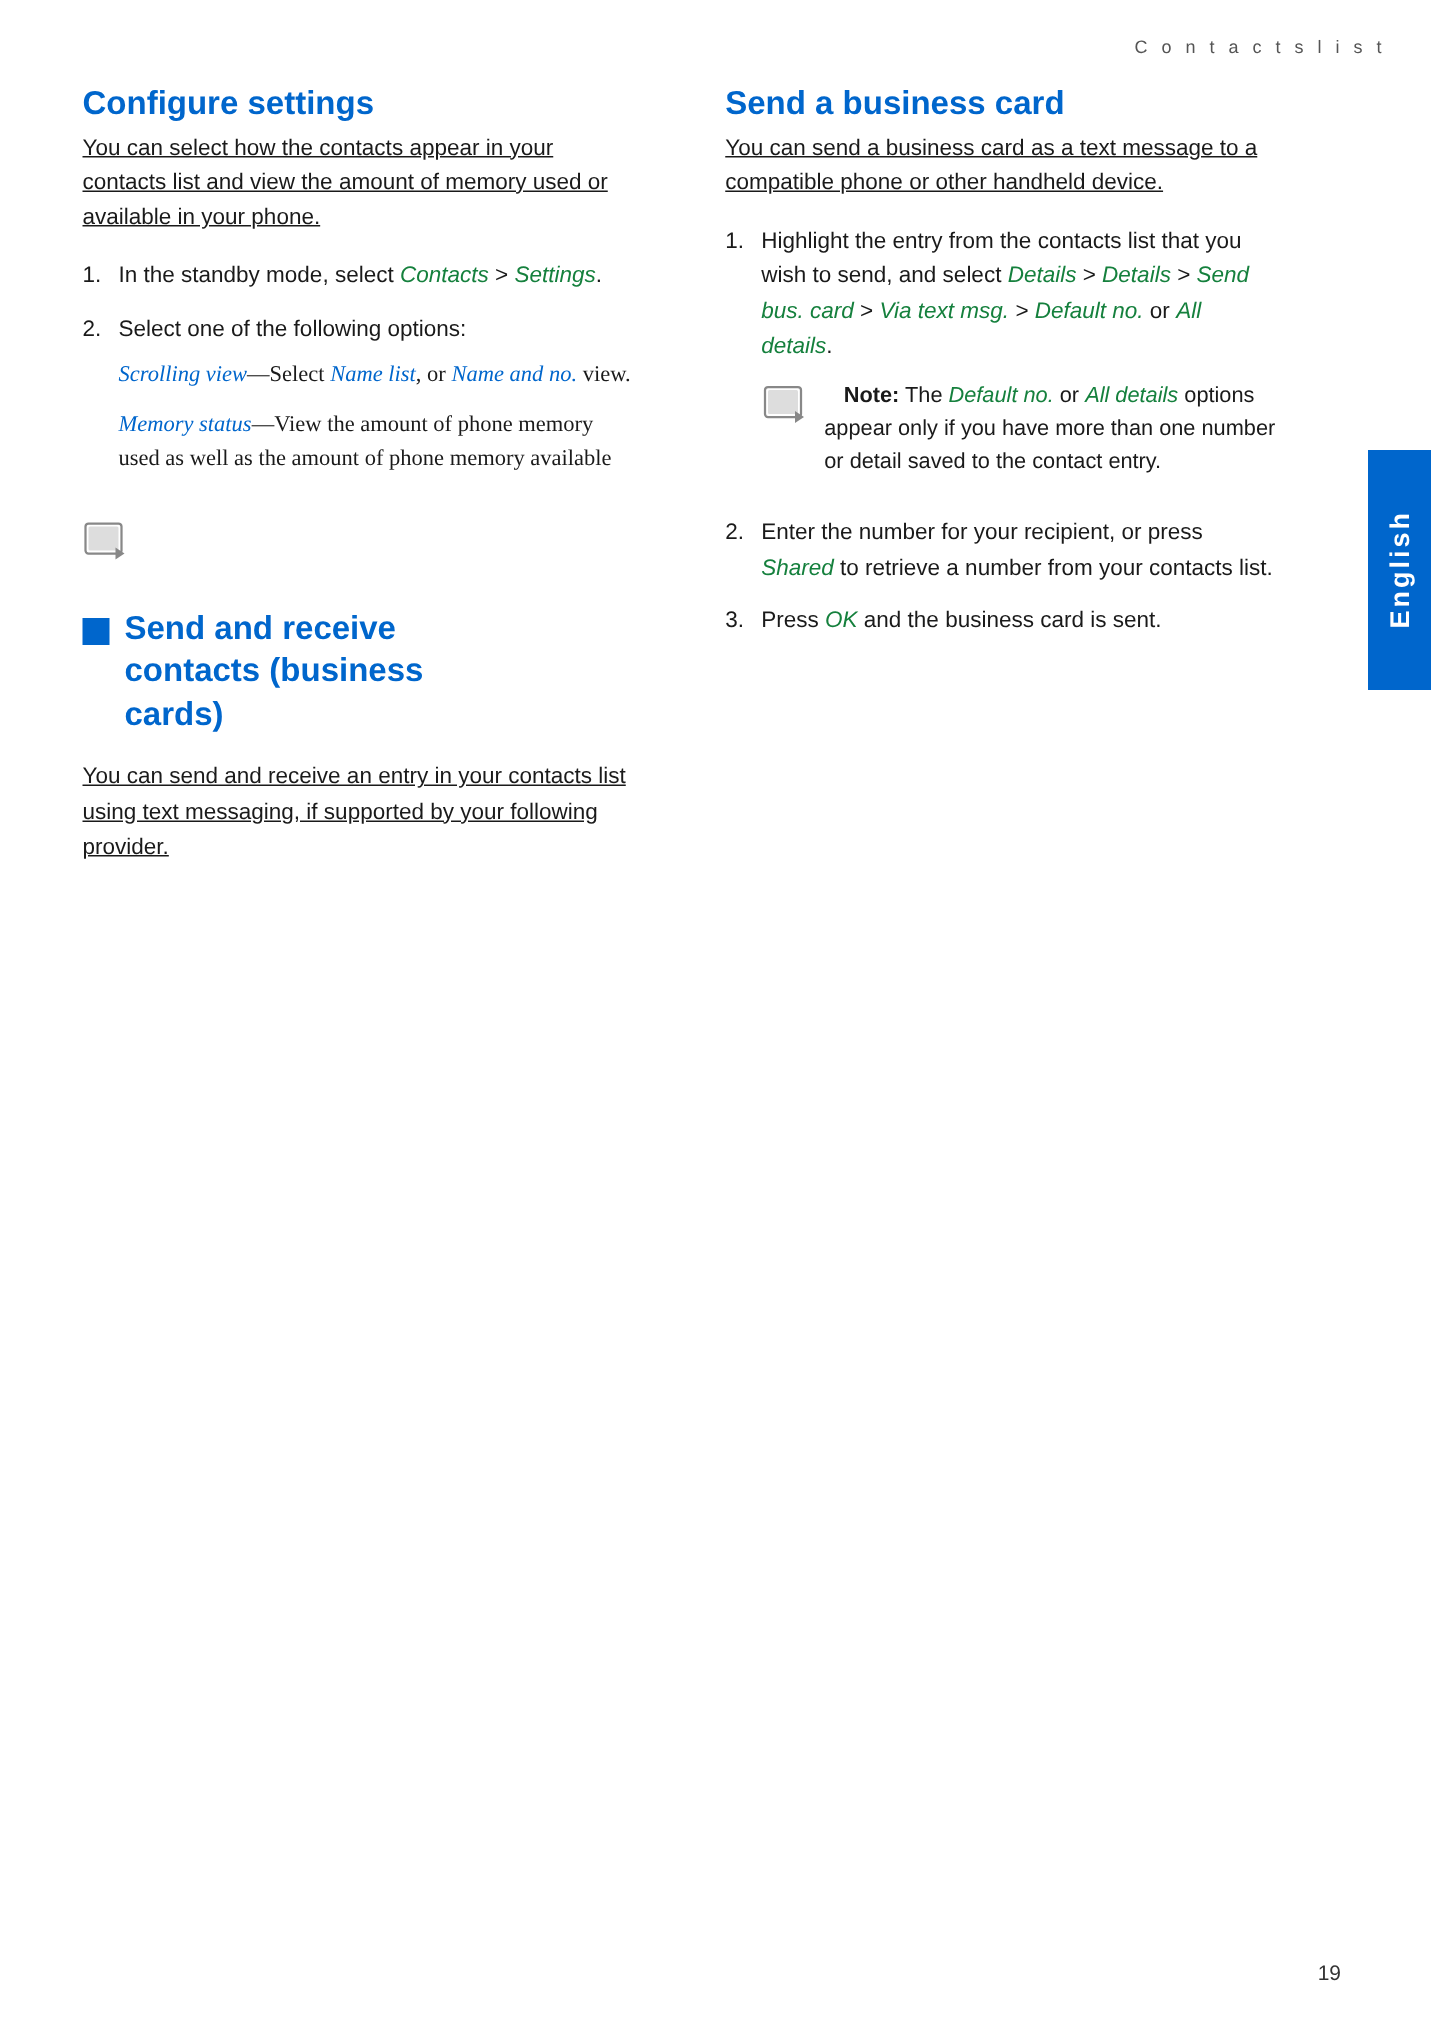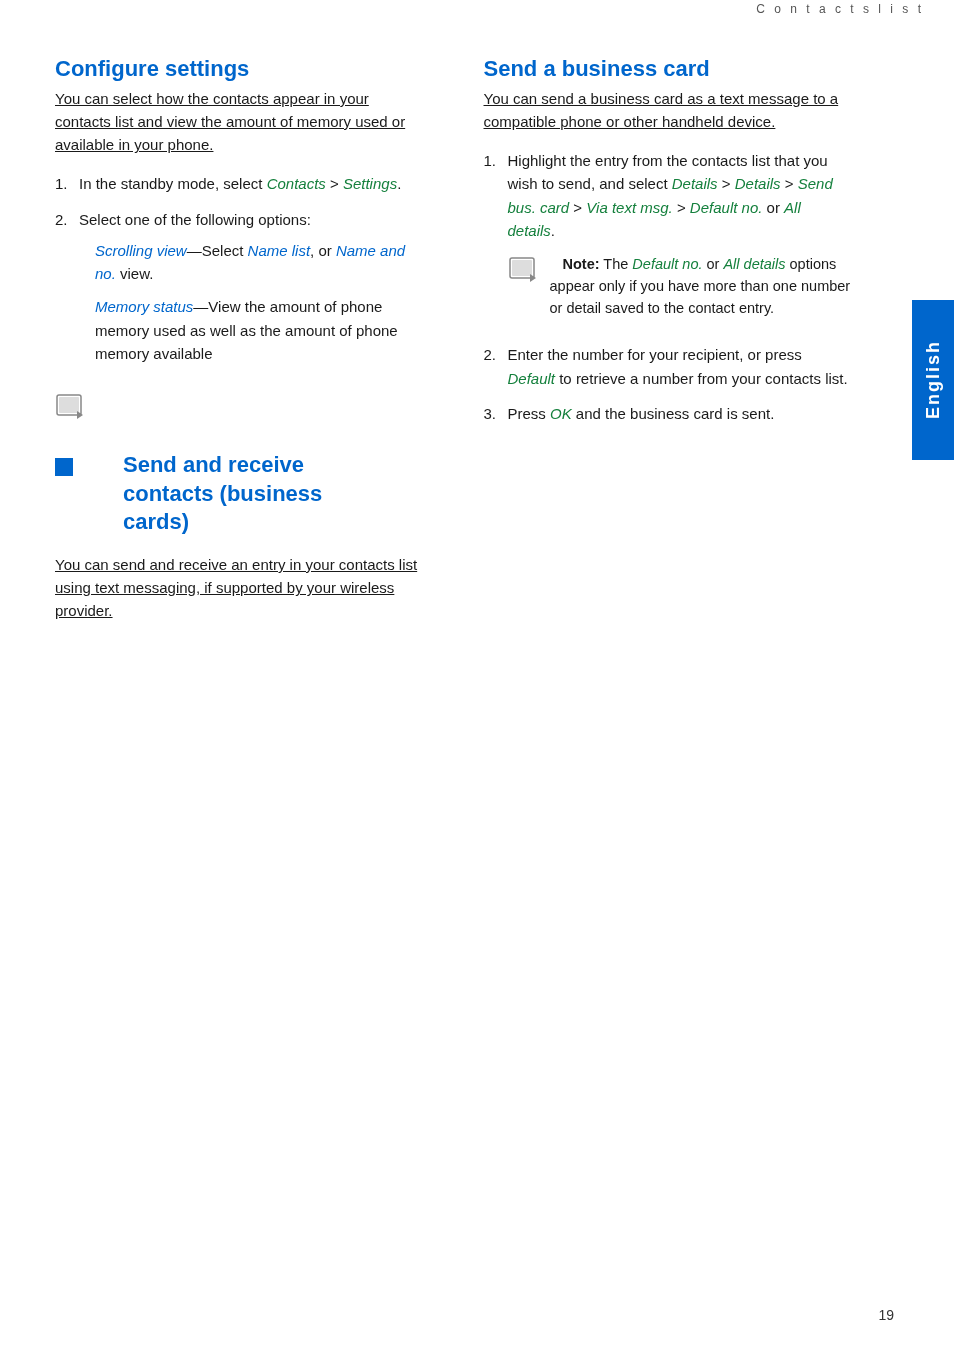--- a/index.html
+++ b/index.html
@@ -8,21 +8,21 @@
       min-height: 1353px;
       background: #ffffff;
       font-family: 'Nokia Sans', Arial, Helvetica, sans-serif;
       font-size: 15px;
       color: #1a1a1a;
       position: relative;
     }
 
     .page-header {
       position: absolute;
-      top: 2px;
+      top: 24px;
       right: 30px;
       font-size: 12px;
       letter-spacing: 3px;
       color: #555;
       font-style: normal;
     }
 
     .english-tab {
       position: absolute;
       right: 0;
@@ -109,22 +109,23 @@
       font-size: 15px;
       line-height: 1.55;
     }
 
     .blue-link {
       color: #15803d;
       font-style: italic;
     }
 
     .sub-content {
-      margin: 8px 0 8px 16px;
-      line-height: 1.55;
+      margin: 8px 0 8px 0;
+      line-height: 1.55;
+      font-family: Liberation Serif, serif;
     }
 
     .sub-item {
       margin-bottom: 10px;
       font-size: 15px;
       line-height: 1.55;
     }
 
     .sub-item .blue-link {
       color: #0066cc;
@@ -176,21 +177,20 @@
       min-width: 18px;
       background: #0066cc;
       margin-top: 7px;
     }
 
     .section-title-large {
       font-size: 22px;
       font-weight: bold;
       color: #0066cc;
       line-height: 1.3;
-      margin-left: 40px;
     }
   </style>
 </head>
 <body>
 
 <div class="page-header">C o n t a c t s   l i s t</div>
 
 <div class="english-tab">
   <span class="english-tab-text">English</span>
 </div>
@@ -238,21 +238,21 @@
     </div>
 
     <div class="section-with-bullet">
       <div class="blue-square"></div>
       <h2 class="section-title-large">
         <span>Send and receive</span><br>
         <span>contacts (business</span><br>
         <span>cards)</span>
       </h2>
     </div>
-    <p class="section-intro">You can send and receive an entry in your contacts list using text messaging, if supported by your wireless provider.</p>
+    <p class="section-intro">You can send and receive an entry in your contacts list using text messaging, if supported by your following provider.</p>
 
   </div>
 
   <div class="right-column">
 
     <h2 class="section-title">Send a business card</h2>
     <p class="section-intro">You can send a business card as a text message to a compatible phone or other handheld device.</p>
 
     <ol class="numbered-list">
       <li>
@@ -272,21 +272,21 @@
             <p class="note-text">
               <strong>Note:</strong> The <span class="blue-link">Default no.</span> or <span class="blue-link">All details</span> options appear only if you have more than one number or detail saved to the contact entry.
             </p>
           </div>
         </span>
       </li>
 
       <li>
         <span class="list-number">2.</span>
         <span class="list-content">
-          Enter the number for your recipient, or press <span class="blue-link">Default</span> to retrieve a number from your contacts list.
+          Enter the number for your recipient, or press <span class="blue-link">Shared</span> to retrieve a number from your contacts list.
         </span>
       </li>
 
       <li>
         <span class="list-number">3.</span>
         <span class="list-content">
           Press <span class="blue-link">OK</span> and the business card is sent.
         </span>
       </li>
     </ol>

